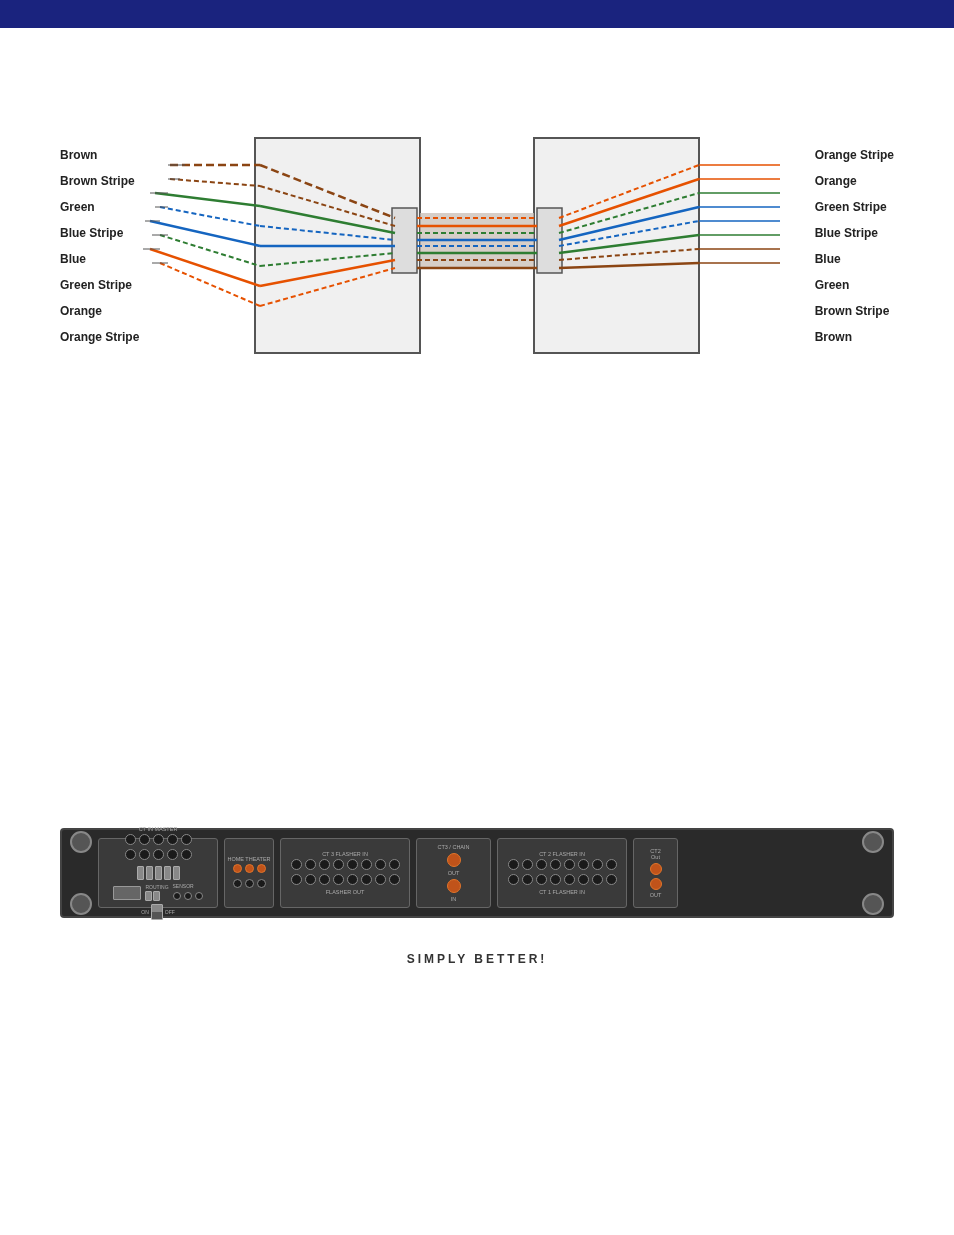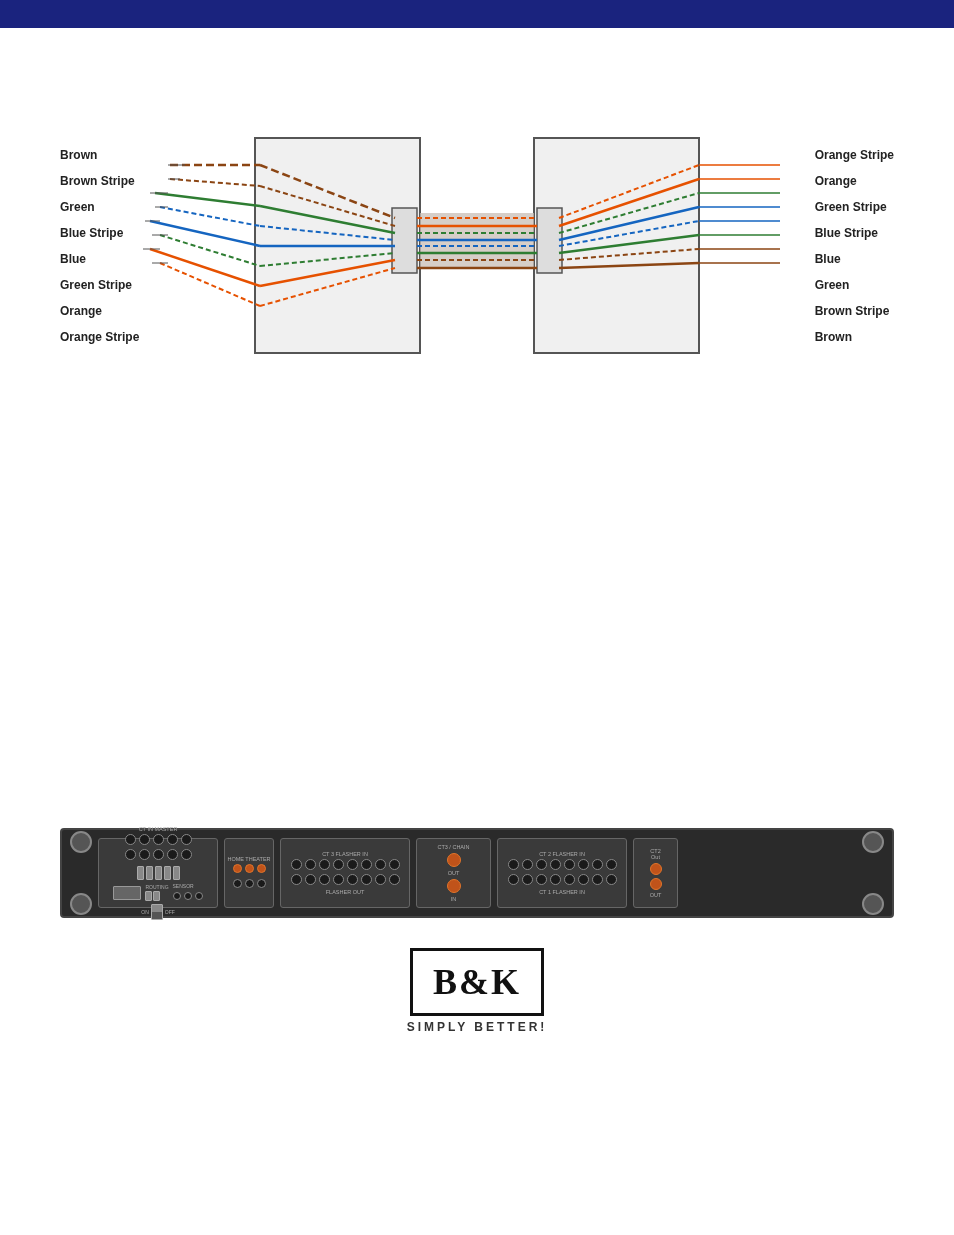--- a/index.html
+++ b/index.html
@@ -456,19 +456,16 @@
 
       <div style="display:flex; flex-direction:column; gap:40px; flex-shrink:0; margin-left:auto;">
         <div class="panel-end-btn"></div>
         <div class="panel-end-btn"></div>
       </div>
 
     </div>
   </div>
 
   <div class="logo-area">
-    <div class="logo-box">
-      <span class="logo-text">B&amp;K</span>
-    </div>
     <div class="tagline">Simply Better!</div>
   </div>
 
 </div>
 
 </body></html>

